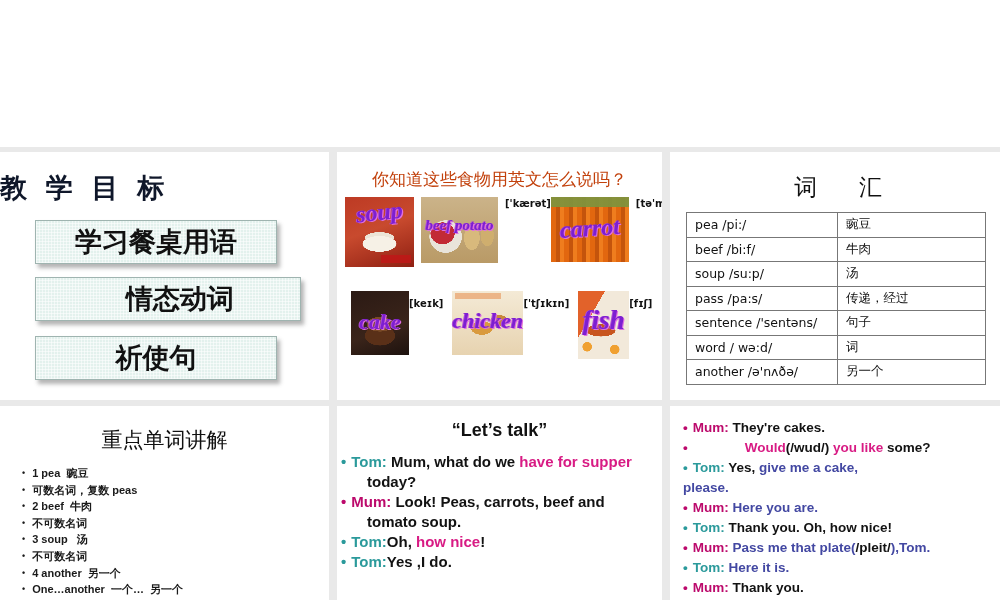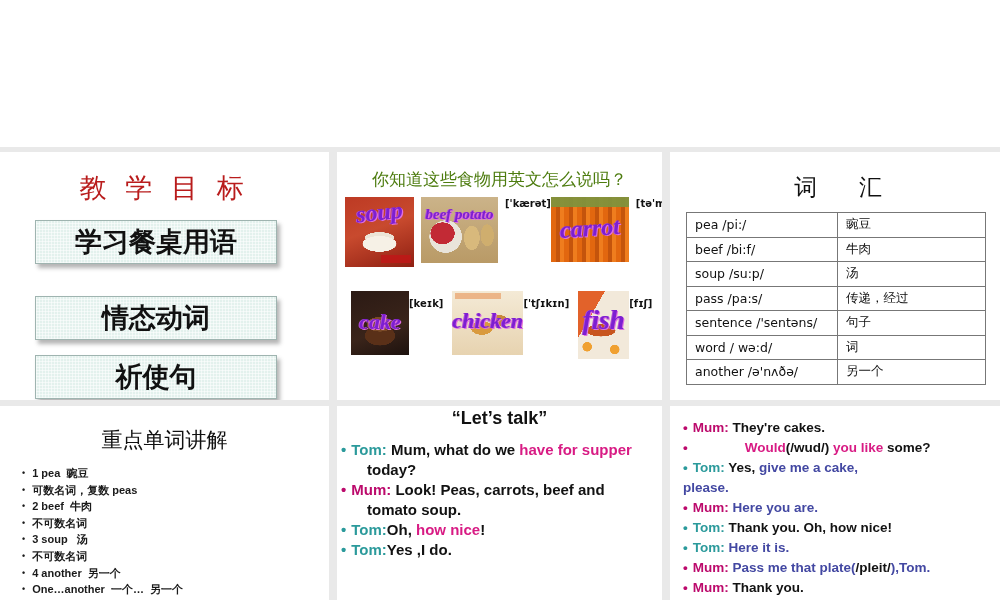--- a/index.html
+++ b/index.html
@@ -7,34 +7,34 @@
   .strip-top{position:absolute;left:0;top:0;width:1000px;height:147px;background:#ffffff;}
   .panel{position:absolute;background:#ffffff;overflow:hidden;}
   .p-tl{left:0;top:152px;width:329px;height:248px;}
   .p-tm{left:337px;top:152px;width:325px;height:248px;}
   .p-tr{left:670px;top:152px;width:336px;height:248px;}
   .p-bl{left:0;top:406px;width:329px;height:194px;}
   .p-bm{left:337px;top:406px;width:325px;height:194px;}
   .p-br{left:670px;top:406px;width:330px;height:194px;}
 
   
-  .tl-title{margin-top:18px;text-align:center;font-family:"Liberation Serif",serif;
-    font-size:27px;font-weight:normal;letter-spacing:6px;color:#b91c1c;}
+  .tl-title{margin-top:18px;font-family:"Liberation Serif",serif;
+    font-size:27px;font-weight:bold;letter-spacing:6px;color:#0f172a;}
   .obj-box{width:240px;margin:0 0 0 35px;height:42px;line-height:42px;text-align:center;
     font-family:"Liberation Serif",serif;font-size:27px;font-weight:bold;color:#111;
     background-color:var(--box-bg,#e3f1ed);
     background-image:repeating-linear-gradient(0deg,rgba(255,255,255,.55) 0 1px,transparent 1px 3px),
       repeating-linear-gradient(90deg,rgba(255,255,255,.55) 0 1px,transparent 1px 3px);
     border:1px solid #9fb4b0;box-shadow:3px 4px 4px rgba(90,90,90,.45);}
   .obj-box:nth-child(1){margin-top:14px;}
-  .obj-box:nth-child(2){margin-top:32px;}
+  .obj-box:nth-child(2){margin-top:13px;padding-left:24px;}
   .obj-box:nth-child(3){margin-top:15px;}
 
   
-  .tm-title{margin-top:16px;text-align:center;font-size:17px;color:#4d7c0f;}
+  .tm-title{margin-top:16px;text-align:center;font-size:17px;color:#c2410c;}
   .food-row{display:flex;align-items:flex-start;}
   .row1{margin:6px 0 0 8px;gap:7px;}
   .row2{margin:24px 0 0 14px;gap:9px;}
   .food-col{display:flex;flex-direction:row;}
   .ph{font-family:"DejaVu Sans",sans-serif;font-size:10px;font-weight:bold;color:#111;height:13px;line-height:13px;}
   .ph-top{text-align:center;}
   .ph-bot{margin-top:6px;}
   .food-img{position:relative;}
   .food-word{position:absolute;left:0;right:0;text-align:center;
     font-family:"Liberation Serif",serif;font-weight:bold;font-style:italic;
@@ -44,21 +44,21 @@
     radial-gradient(ellipse 24px 9px at 50% 58%,#ece5d6 0 60%,rgba(0,0,0,0) 61%),
     linear-gradient(160deg,#bd3a24 0%,#c84a2e 45%,#8f1f12 100%);}
   .img-soup .food-word{top:2px;font-size:24px;transform:rotate(-6deg);}
   .wm-soup{position:absolute;right:3px;bottom:4px;width:30px;height:8px;background:#c01818;opacity:.85;}
   .img-beefpotato{width:77px;height:66px;background:
     radial-gradient(ellipse 13px 20px at 66% 62%,#d8b97c 0 60%,rgba(0,0,0,0) 61%),
     radial-gradient(ellipse 11px 18px at 86% 58%,#cfae6e 0 60%,rgba(0,0,0,0) 61%),
     radial-gradient(ellipse 20px 18px at 28% 55%,#c22a35 0 60%,rgba(0,0,0,0) 61%),
     radial-gradient(ellipse 26px 26px at 32% 60%,#e9e4da 0 62%,rgba(0,0,0,0) 63%),
     linear-gradient(#cbb389,#b99a66);}
-  .img-beefpotato .food-word{top:9px;font-size:15px;}
+  .img-beefpotato .food-word{top:20px;font-size:15px;}
   .img-carrot{width:78px;height:65px;background:
     linear-gradient(180deg,rgba(128,146,60,.95) 0 16%,rgba(0,0,0,0) 16%),
     repeating-linear-gradient(90deg,#e2670f 0 5px,#c4540c 5px 9px,#ef7d1e 9px 13px);}
   .img-carrot .food-word{top:28%;font-size:24px;transform:rotate(-4deg);}
   .img-tomato{width:75px;height:63px;background:
     radial-gradient(circle 25px at 42% 62%,#c1271d 0 96%,rgba(0,0,0,0) 100%),
     radial-gradient(circle 17px at 80% 78%,#a81e14 0 96%,rgba(0,0,0,0) 100%),
     linear-gradient(135deg,#e8d9ce,#d4aa96);}
   .img-tomato .food-word{top:26%;font-size:22px;}
   .img-cake{width:58px;height:64px;background:
@@ -95,21 +95,21 @@
   td.v-zh{width:131px;}
 
   
   .bl-title{margin-top:20px;text-align:center;font-family:"Liberation Serif",serif;
     font-size:21px;color:#111;}
   .bl-list{margin:11px 0 0 22px;}
   .kw-item{font-size:11px;font-weight:bold;color:#1a1a1a;line-height:16.6px;white-space:pre;}
   .kw-item .blt{font-size:9px;margin-right:7px;vertical-align:1px;}
 
   
-  .bm-title{margin-top:2px;text-align:center;font-size:18px;font-weight:bold;color:#111;}
+  .bm-title{margin-top:14px;text-align:center;font-size:18px;font-weight:bold;color:#111;}
   .talk-list{margin:11px 0 0 4px;width:300px;}
   .talk-line{font-size:15px;font-weight:bold;line-height:20px;
     padding-left:26px;text-indent:-26px;color:#121212;}
   .talk2{margin:12px 0 0 13px;width:312px;}
   .talk2 .talk-line{font-size:13.5px;padding-left:14px;text-indent:-14px;}
   .talk-line.no-bullet{padding-left:0;text-indent:0;}
   .blt2{margin-right:5px;}
   .seg-tom{color:var(--tom,#2b9a9b);}
   .seg-mum{color:var(--mum,#bc0a6c);}
   .seg-pink{color:var(--pink,#d81b84);}
@@ -253,17 +253,17 @@
 </div>
 
 <div class="panel p-br">
   <div class="talk-list talk2" id="talk2">
       <div class="talk-line"><span class="blt2 seg-mum">•</span><span class="seg-mum">Mum:</span><span class="seg-black"> They're cakes.</span></div>
       <div class="talk-line"><span class="blt2 seg-mum">•</span><span class="ind-sp" style="width: 52px;"></span><span class="seg-pink">Would</span><span class="seg-black">(/wud/)</span><span class="seg-pink"> you like</span><span class="seg-black"> some?</span></div>
       <div class="talk-line"><span class="blt2 seg-tom">•</span><span class="seg-tom">Tom:</span><span class="seg-black"> Yes, </span><span class="seg-blue">give me a cake,</span></div>
       <div class="talk-line no-bullet"><span class="seg-blue">please.</span></div>
       <div class="talk-line"><span class="blt2 seg-mum">•</span><span class="seg-mum">Mum:</span><span class="seg-blue"> Here you are.</span></div>
       <div class="talk-line"><span class="blt2 seg-tom">•</span><span class="seg-tom">Tom:</span><span class="seg-black"> Thank you. Oh, how nice!</span></div>
+      <div class="talk-line"><span class="blt2 seg-mum">•</span><span class="seg-mum">Mum:</span><span class="seg-blue"> Pass me that plate(</span><span class="seg-black">/pleit/</span><span class="seg-blue">),</span><span class="seg-blue">Tom.</span></div>
       <div class="talk-line"><span class="blt2 seg-tom">•</span><span class="seg-tom">Tom:</span><span class="seg-blue"> Here it is.</span></div>
-      <div class="talk-line"><span class="blt2 seg-mum">•</span><span class="seg-mum">Mum:</span><span class="seg-blue"> Pass me that plate(</span><span class="seg-black">/pleit/</span><span class="seg-blue">),</span><span class="seg-blue">Tom.</span></div>
       <div class="talk-line"><span class="blt2 seg-mum">•</span><span class="seg-mum">Mum:</span><span class="seg-black"> Thank you.</span></div>
     </div>
 </div>
 
 </body></html>

